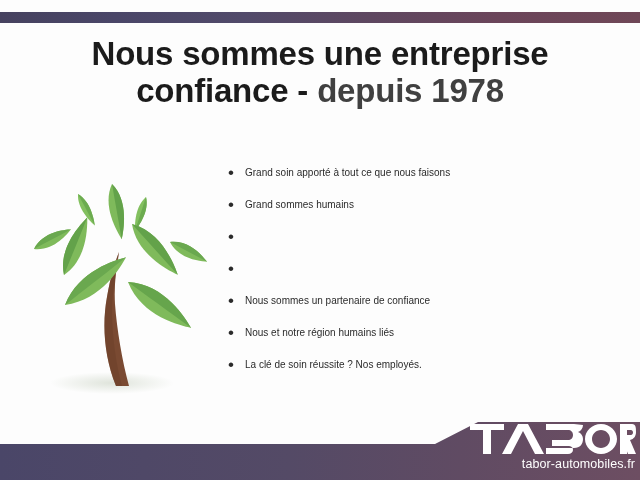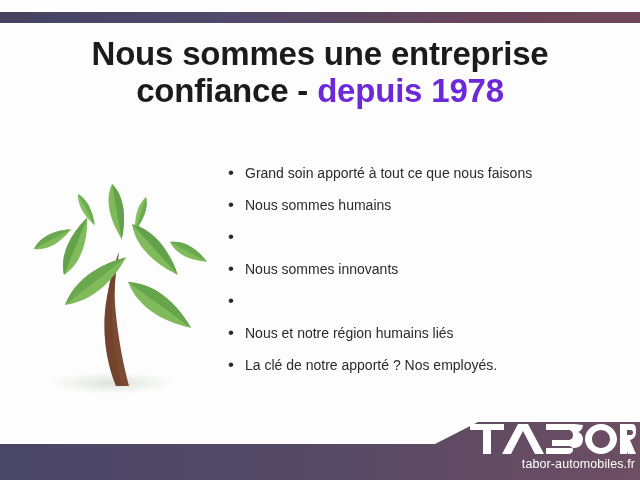--- a/index.html
+++ b/index.html
@@ -32,21 +32,21 @@
     line-height:1.12;
     letter-spacing:-0.2px;
   }
   .title-line {
     font-size:33px;
     font-weight:bold;
     color:#1b1b1b;
     font-stretch:condensed;
     white-space:nowrap;
   }
-  .title-accent { color:#6d28d9; }
+  .title-accent { color:#404040; }
 
   
   .bullets {
     position:absolute;
     left:228px; top:150px;
     width:410px;
   }
   .bullet-row {
     display:flex;
     align-items:flex-start;
@@ -54,21 +54,21 @@
   }
   .bullet-dot {
     width:17px;
     flex:0 0 17px;
     color:#2b2b2b;
     font-size:17px;
     line-height:22px;
     text-align:left;
   }
   .bullet-text {
-    font-size:14px;
+    font-size:10px;
     color:#2b2b2b;
     line-height:22px;
     white-space:nowrap;
   }
 
   
   .tree {
     position:absolute;
     left:12px; top:152px;
     width:206px; height:236px;
@@ -173,39 +173,39 @@
     </svg>
   </div>
 
   <div class="bullets">
     <div class="bullet-row">
       <span class="bullet-dot">•</span>
       <span class="bullet-text">Grand soin apporté à tout ce que nous faisons</span>
     </div>
     <div class="bullet-row">
       <span class="bullet-dot">•</span>
-      <span class="bullet-text">Nous sommes humains</span>
-    </div>
-    <div class="bullet-row">
-      <span class="bullet-dot">•</span>
-    </div>
-    <div class="bullet-row">
-      <span class="bullet-dot">•</span>
-      <span class="bullet-text">Nous sommes innovants</span>
-    </div>
-    <div class="bullet-row">
-      <span class="bullet-dot">•</span>
+      <span class="bullet-text">Grand sommes humains</span>
+    </div>
+    <div class="bullet-row">
+      <span class="bullet-dot">•</span>
+    </div>
+    <div class="bullet-row">
+      <span class="bullet-dot">•</span>
+    </div>
+    <div class="bullet-row">
+      <span class="bullet-dot">•</span>
+      <span class="bullet-text">Nous sommes un partenaire de confiance</span>
     </div>
     <div class="bullet-row">
       <span class="bullet-dot">•</span>
       <span class="bullet-text">Nous et notre région humains liés</span>
     </div>
     <div class="bullet-row">
       <span class="bullet-dot">•</span>
-      <span class="bullet-text">La clé de notre apporté ? Nos employés.</span>
+      <span class="bullet-text">La clé de soin réussite ? Nos employés.</span>
     </div>
   </div>
 
   <div class="bottom-bar">
     <svg viewBox="0 0 640 82" preserveAspectRatio="none" xmlns="http://www.w3.org/2000/svg" aria-hidden="true">
       <defs>
         <linearGradient id="footGrad" x1="0" y1="0" x2="1" y2="0">
           <stop offset="0%" stop-color="#4a4668"></stop>
           <stop offset="45%" stop-color="#544a66"></stop>
           <stop offset="72%" stop-color="#604b63"></stop>

